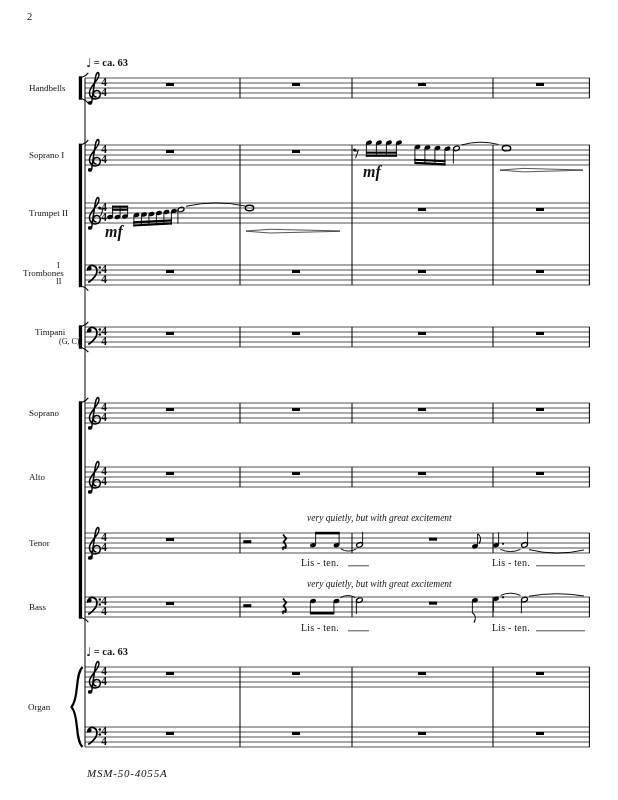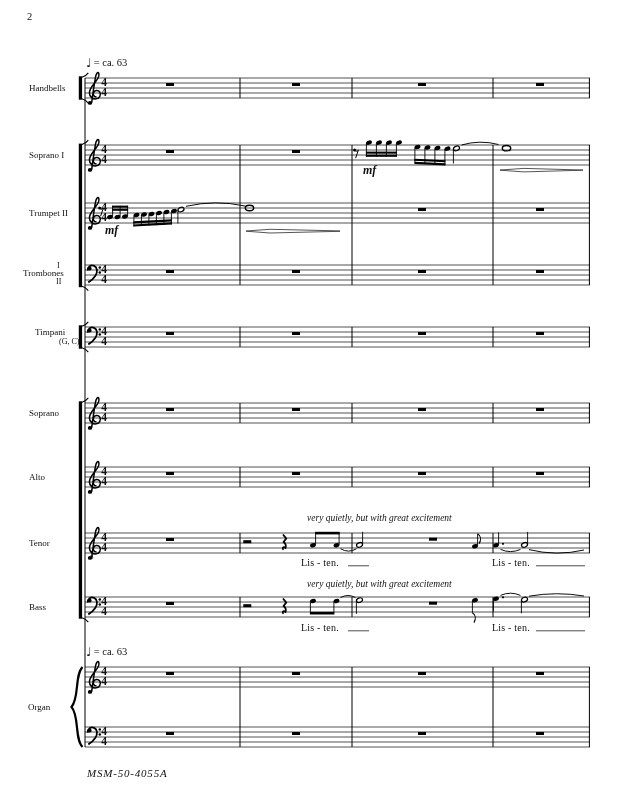--- a/index.html
+++ b/index.html
@@ -4,23 +4,23 @@
 <style>
   html,body{margin:0;padding:0;background:#e8e8e8;}
   .page{position:relative;width:618px;height:800px;background:#ffffff;overflow:hidden;
         font-family:"Liberation Serif",serif;color:#111;}
   .abs{position:absolute;white-space:nowrap;}
   .ilabel{font-size:9px;line-height:10px;}
   .small-lab{font-size:8px;line-height:9px;}
   .timesig{width:16px;text-align:center;font-weight:bold;font-size:11.5px;line-height:10px;
            font-family:"Liberation Serif",serif;}
   .timesig span{display:block;}
-  .tempo{font-weight:normal;font-size:10.5px;}
+  .tempo{font-weight:bold;font-size:10.5px;}
   .tempo .notegl{font-family:"DejaVu Sans",sans-serif;font-size:12px;position:relative;top:1px;margin-right:2px;}
-  .dyn{font-style:italic;font-weight:bold;font-size:12px;}
+  .dyn{font-style:italic;font-weight:bold;font-size:16px;}
   .dir{font-style:italic;font-size:9.5px;}
   .lyr{font-size:10px;letter-spacing:0.2px;text-align:right;}
   .pageno{font-size:10.5px;}
   .footer{font-size:11px;letter-spacing:0.8px;}
   .oct8{font-size:7px;}
   svg{position:absolute;left:0;top:0;}
 </style>
 </head>
 <body>
 

